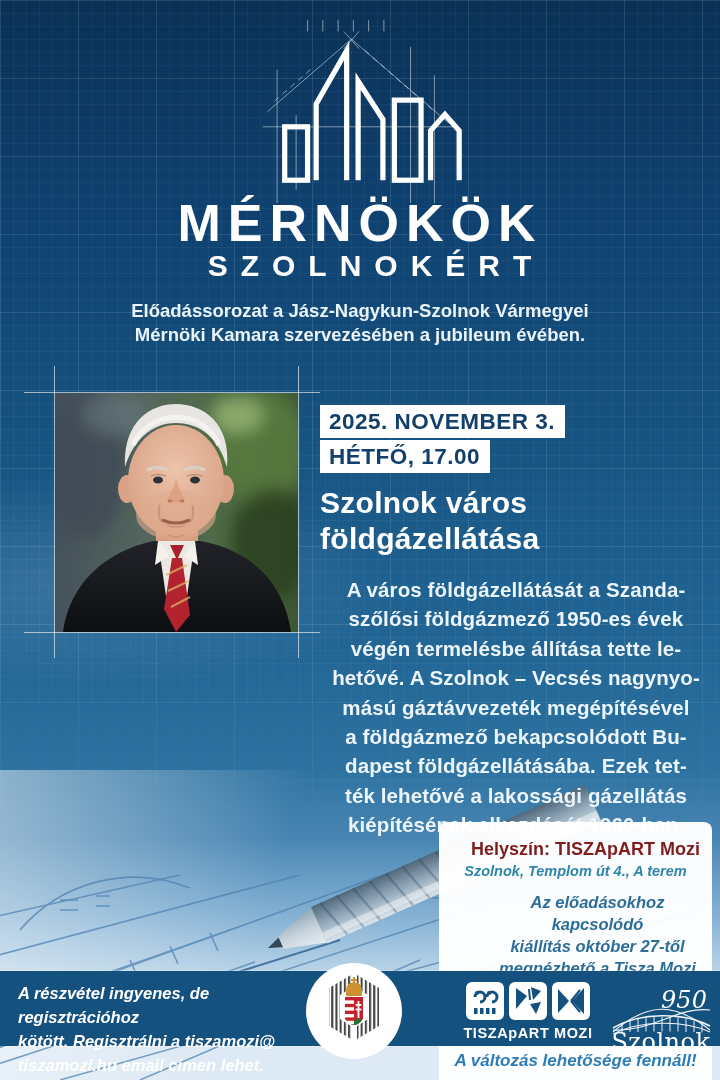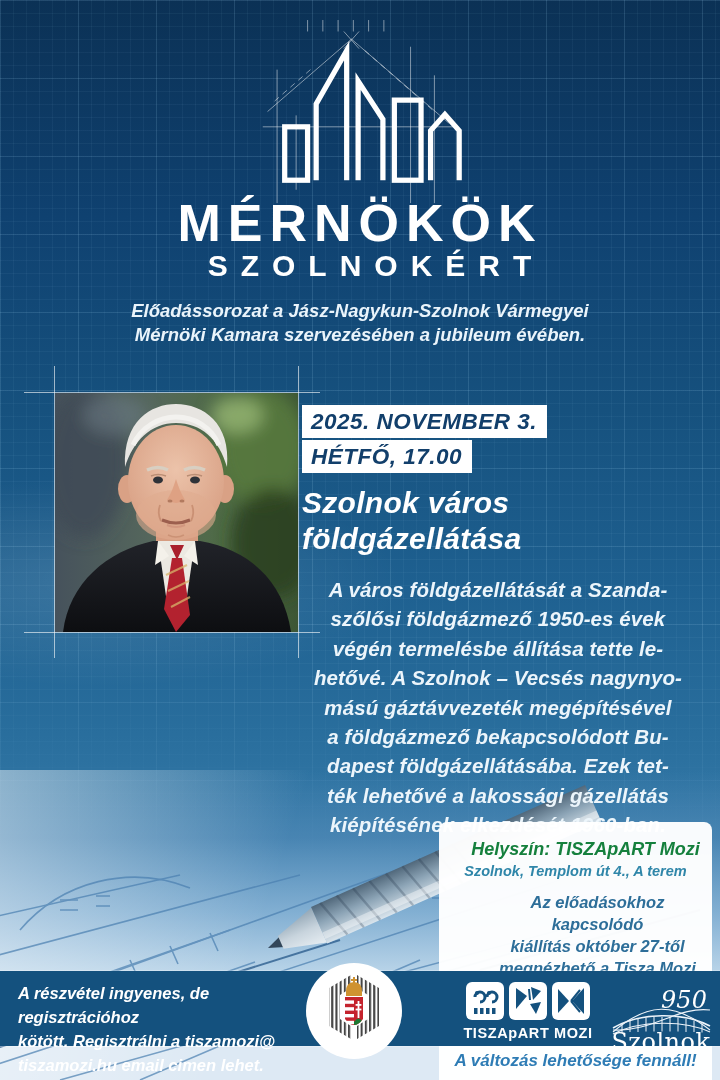--- a/index.html
+++ b/index.html
@@ -24,44 +24,44 @@
     background:linear-gradient(to bottom, rgba(45,95,145,0) 0%, rgba(95,145,190,0.45) 22%, rgba(145,185,218,0.82) 46%, rgba(203,224,240,0.96) 70%, #dde9f4 88%);}
   .bottom-art .flare2{position:absolute;inset:0;background:linear-gradient(108deg, rgba(255,255,255,0.45) 0%, rgba(255,255,255,0) 38%);}
   .bottom-art svg{position:absolute;inset:0;}
 
   .logo-wrap{position:absolute;left:258px;top:20px;width:205px;height:170px;z-index:2;}
   .main-title{position:absolute;left:0;top:193px;width:720px;z-index:2;text-align:center;
     color:#fff;font-size:52px;font-weight:700;letter-spacing:7px;}
   .sub-title{position:absolute;left:16px;top:249px;width:720px;z-index:2;text-align:center;
     color:#fff;font-size:30px;font-weight:700;letter-spacing:13px;}
   .series-sub{position:absolute;left:0;top:299px;width:720px;z-index:2;text-align:center;
-    color:#eaf4fb;font-size:18.5px;font-weight:700;font-style:italic;line-height:24px;white-space:pre-line;}
+    color:#eaf4fb;font-size:18.5px;font-weight:700;line-height:24px;white-space:pre-line;}
 
   .photo{position:absolute;left:55px;top:393px;width:243px;height:239px;z-index:2;overflow:hidden;}
   .cropline{position:absolute;background:rgba(255,255,255,0.6);z-index:2;}
   .cl-h1{left:24px;top:392px;width:296px;height:1px;}
   .cl-h2{left:24px;top:632px;width:296px;height:1px;}
   .cl-v1{left:54px;top:366px;width:1px;height:292px;}
   .cl-v2{left:298px;top:366px;width:1px;height:292px;}
 
   .speaker{position:absolute;right:424px;top:644px;width:290px;z-index:2;text-align:right;}
   .speaker-name{color:#fff;font-size:27px;font-weight:700;font-style:italic;letter-spacing:0.3px;}
   .speaker-quals{margin-top:7px;color:#ddecf6;font-size:20px;font-style:italic;line-height:26px;white-space:pre-line;}
 
-  .col{position:absolute;left:302px;top:405px;width:392px;z-index:2;font-style:italic;}
+  .col{position:absolute;left:320px;top:405px;width:392px;z-index:2;}
   .badge{display:inline-block;background:#fff;color:#123f6b;font-weight:700;
     font-size:22.5px;letter-spacing:0.5px;padding:4px 10px 3px 9px;margin-bottom:2px;}
   .badges{line-height:0;}
   .badges .badge{line-height:26px;}
   .event-title{margin-top:10px;color:#fff;font-size:30px;font-weight:700;line-height:36px;white-space:pre-line;letter-spacing:0.3px;}
   .event-desc{margin-top:18px;color:#ecf5fb;font-size:20.5px;font-weight:700;line-height:29.4px;white-space:pre-line;letter-spacing:0.1px;text-align:center;}
 
   .venue-box{position:absolute;left:439px;top:822px;width:273px;height:258px;z-index:2;
     background:rgba(255,255,255,0.97);border-radius:8px 8px 0 0;text-align:center;}
-  .venue-line1{margin-top:17px;color:#15803d;font-size:18px;font-weight:700;font-style:italic;padding-left:20px;}
+  .venue-line1{margin-top:17px;color:#7f1d1d;font-size:18px;font-weight:700;padding-left:20px;}
   .venue-line2{margin-top:3px;color:#2f86a9;font-size:14.5px;font-weight:600;font-style:italic;}
   .venue-exh{margin-top:12px;color:#2d6e99;font-size:16.5px;font-weight:700;font-style:italic;line-height:22px;white-space:pre-line;padding-left:44px;}
 
   .bar{position:absolute;left:0;top:971px;width:720px;height:75px;background:#14517e;z-index:3;
     box-shadow:0 -1px 0 rgba(255,255,255,0.25), 0 1px 0 rgba(255,255,255,0.25);}
   .registration{position:absolute;left:18px;top:981px;width:300px;z-index:4;color:#fff;
     font-size:16.5px;font-weight:700;font-style:italic;line-height:24px;white-space:pre-line;}
   .emblem{position:absolute;left:306px;top:963px;width:96px;height:96px;z-index:4;}
   .tiszapart{position:absolute;left:460px;top:982px;width:136px;z-index:4;text-align:center;}
   .tiles{display:flex;gap:5px;justify-content:center;}

